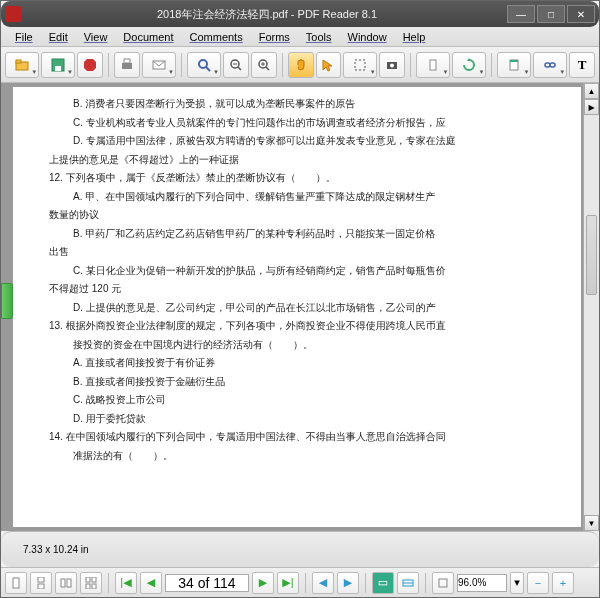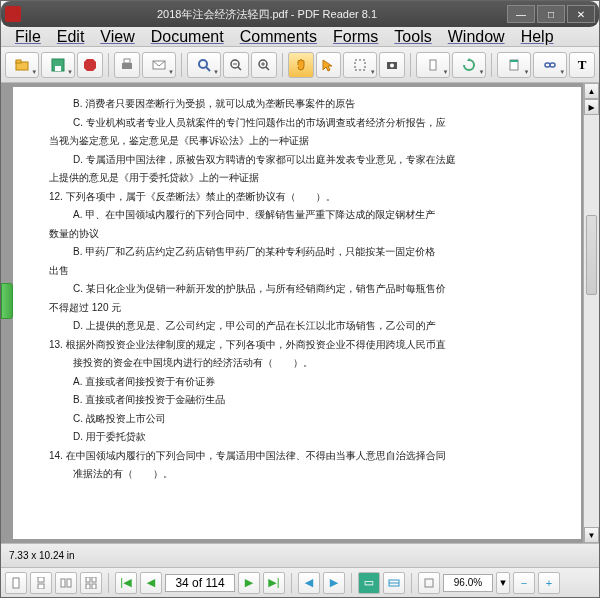--- a/index.html
+++ b/index.html
@@ -4,44 +4,44 @@
 <style>
 *{box-sizing:border-box;margin:0;padding:0;font-family:Tahoma,Arial,sans-serif;}
 body{width:600px;height:598px;background:#bcbcbc;overflow:hidden;}
 .window{width:600px;height:598px;display:flex;flex-direction:column;background:#f0f0f0;border:1px solid #666;}
 .titlebar{height:26px;background:linear-gradient(#5a5a5a,#444);color:#fff;display:flex;align-items:center;padding:0 4px;font-size:12px;border-radius:9px;}
 .title-icon{width:16px;height:16px;background:#b22;margin-right:6px;border-radius:2px;}
 .title-text{flex:1;text-align:center;font-size:11px;color:#eee;}
 .win-btns{display:flex;gap:2px;}
 .win-btn{width:28px;height:18px;background:#666;border:1px solid #888;display:flex;align-items:center;justify-content:center;color:#fff;font-size:10px;cursor:pointer;}
 .win-btn.close{background:#555;}
-.menubar{height:20px;background:linear-gradient(#e8e8e8,#dedede);display:flex;align-items:center;padding:0 6px;font-size:16px;border-bottom:1px solid #bbb;}
+.menubar{height:20px;background:linear-gradient(#e8e8e8,#dedede);display:flex;align-items:center;padding:0 6px;font-size:11px;border-bottom:1px solid #bbb;}
 .menu-item{padding:2px 8px;cursor:pointer;text-decoration:underline;text-decoration-color:#66a;}
 .toolbar{height:36px;background:linear-gradient(#f2f2f2,#e0e0e0);border-bottom:1px solid #bbb;display:flex;align-items:center;padding:0 4px;gap:2px;}
 .tbtn{width:26px;height:26px;border:1px solid #bbb;background:linear-gradient(#fff,#eee);border-radius:3px;display:flex;align-items:center;justify-content:center;cursor:pointer;font-size:13px;}
 .tbtn.drop{width:34px;position:relative;}
 .tbtn.drop::after{content:"▾";font-size:7px;position:absolute;right:2px;bottom:1px;color:#555;}
 .sep{width:1px;height:24px;background:#bbb;margin:0 3px;}
 .content-area{flex:1;display:flex;background:#9a9a9a;position:relative;overflow:hidden;}
 .left-pad{width:10px;background:#9a9a9a;}
 .right-scroll{width:16px;background:#e8e8e8;border-left:1px solid #aaa;display:flex;flex-direction:column;}
 .scroll-btn{height:16px;background:linear-gradient(#f8f8f8,#ddd);border:1px solid #aaa;font-size:8px;display:flex;align-items:center;justify-content:center;cursor:pointer;}
 .scroll-track{flex:1;background:#e8e8e8;position:relative;}
 .scroll-thumb{position:absolute;top:100px;left:2px;right:2px;height:80px;background:linear-gradient(#ddd,#ccc);border:1px solid #aaa;border-radius:2px;}
 .side-tab{position:absolute;left:0;top:200px;width:12px;height:36px;background:linear-gradient(90deg,#6c6,#4a4);border:1px solid #393;border-radius:0 3px 3px 0;}
 .page{background:#fff;flex:1;margin:4px 2px;overflow:hidden;padding:8px 26px 8px 36px;font-size:10px;line-height:1.85;color:#222;font-family:"SimSun","Songti SC",serif;}
 .line{white-space:nowrap;}
 .indent1{padding-left:24px;}
 .qnum{padding-left:0;}
-.statusbar{height:24px;background:linear-gradient(#eee,#ddd);border-top:1px solid #bbb;display:flex;align-items:center;font-size:10px;padding:0 8px;}
+.statusbar{height:36px;background:linear-gradient(#eee,#ddd);border-top:1px solid #bbb;display:flex;align-items:center;font-size:10px;padding:0 22px;border-radius:10px;}
 .navbar{height:30px;background:linear-gradient(#f0f0f0,#e0e0e0);border-top:1px solid #bbb;display:flex;align-items:center;padding:0 4px;gap:3px;}
 .nbtn{width:22px;height:22px;border:1px solid #bbb;background:linear-gradient(#fff,#eee);border-radius:2px;display:flex;align-items:center;justify-content:center;font-size:11px;cursor:pointer;}
 .nsep{width:1px;height:20px;background:#bbb;margin:0 3px;}
-.pagebox{width:70px;height:18px;border:1px solid #aaa;background:#fff;font-size:12px;text-align:center;}
-.zoombox{width:50px;height:18px;border:1px solid #aaa;background:#fff;font-size:10px;text-align:center;}
+.pagebox{width:84px;height:18px;border:1px solid #aaa;background:#fff;font-size:14px;text-align:center;}
+.zoombox{width:50px;height:18px;border:1px solid #aaa;background:#fff;font-size:10px;text-align:left;}
 svg{display:block;}
 </style>
 </head>
 <body>
 
 <div class="window">
   <div class="titlebar">
     <div class="title-icon"></div>
     <div class="title-text">2018年注会经济法轻四.pdf - PDF Reader 8.1</div>
     <div class="win-btns">
@@ -165,23 +165,22 @@
       </div>
     <div class="tbtn" style="font-weight:bold;font-family:serif;">T</div>
   </div>
 
   <div class="content-area">
     <div class="side-tab"></div>
     <div class="left-pad"></div>
     <div class="page">
       <div class="line indent1">B. 消费者只要因垄断行为受损，就可以成为垄断民事案件的原告</div>
       <div class="line indent1">C. 专业机构或者专业人员就案件的专门性问题作出的市场调查或者经济分析报告，应</div>
-      <div class="line">当视为鉴定意见，鉴定意见是《民事诉讼法》上的一种证据</div>
       <div class="line indent1">D. 专属适用中国法律，原被告双方聘请的专家都可以出庭并发表专业意见，专家在法庭</div>
-      <div class="line">上提供的意见是《用于委托贷款》上的一种证据</div>
+      <div class="line">上提供的意见是《不得超过》上的一种证据</div>
       <div class="line qnum">12. 下列各项中，属于《反垄断法》禁止的垄断协议有（　　）。</div>
       <div class="line indent1">A. 甲、在中国领域内履行的下列合同中、缓解销售量严重下降达成的限定钢材生产</div>
       <div class="line">数量的协议</div>
       <div class="line indent1">B. 甲药厂和乙药店约定乙药店销售甲药厂的某种专利药品时，只能按某一固定价格</div>
       <div class="line">出售</div>
       <div class="line indent1">C. 某日化企业为促销一种新开发的护肤品，与所有经销商约定，销售产品时每瓶售价</div>
       <div class="line">不得超过 120 元</div>
       <div class="line indent1">D. 上提供的意见是、乙公司约定，甲公司的产品在长江以北市场销售，乙公司的产</div>
       <div class="line qnum">13. 根据外商投资企业法律制度的规定，下列各项中，外商投资企业不得使用跨境人民币直</div>
       <div class="line indent1">接投资的资金在中国境内进行的经济活动有（　　）。</div>

